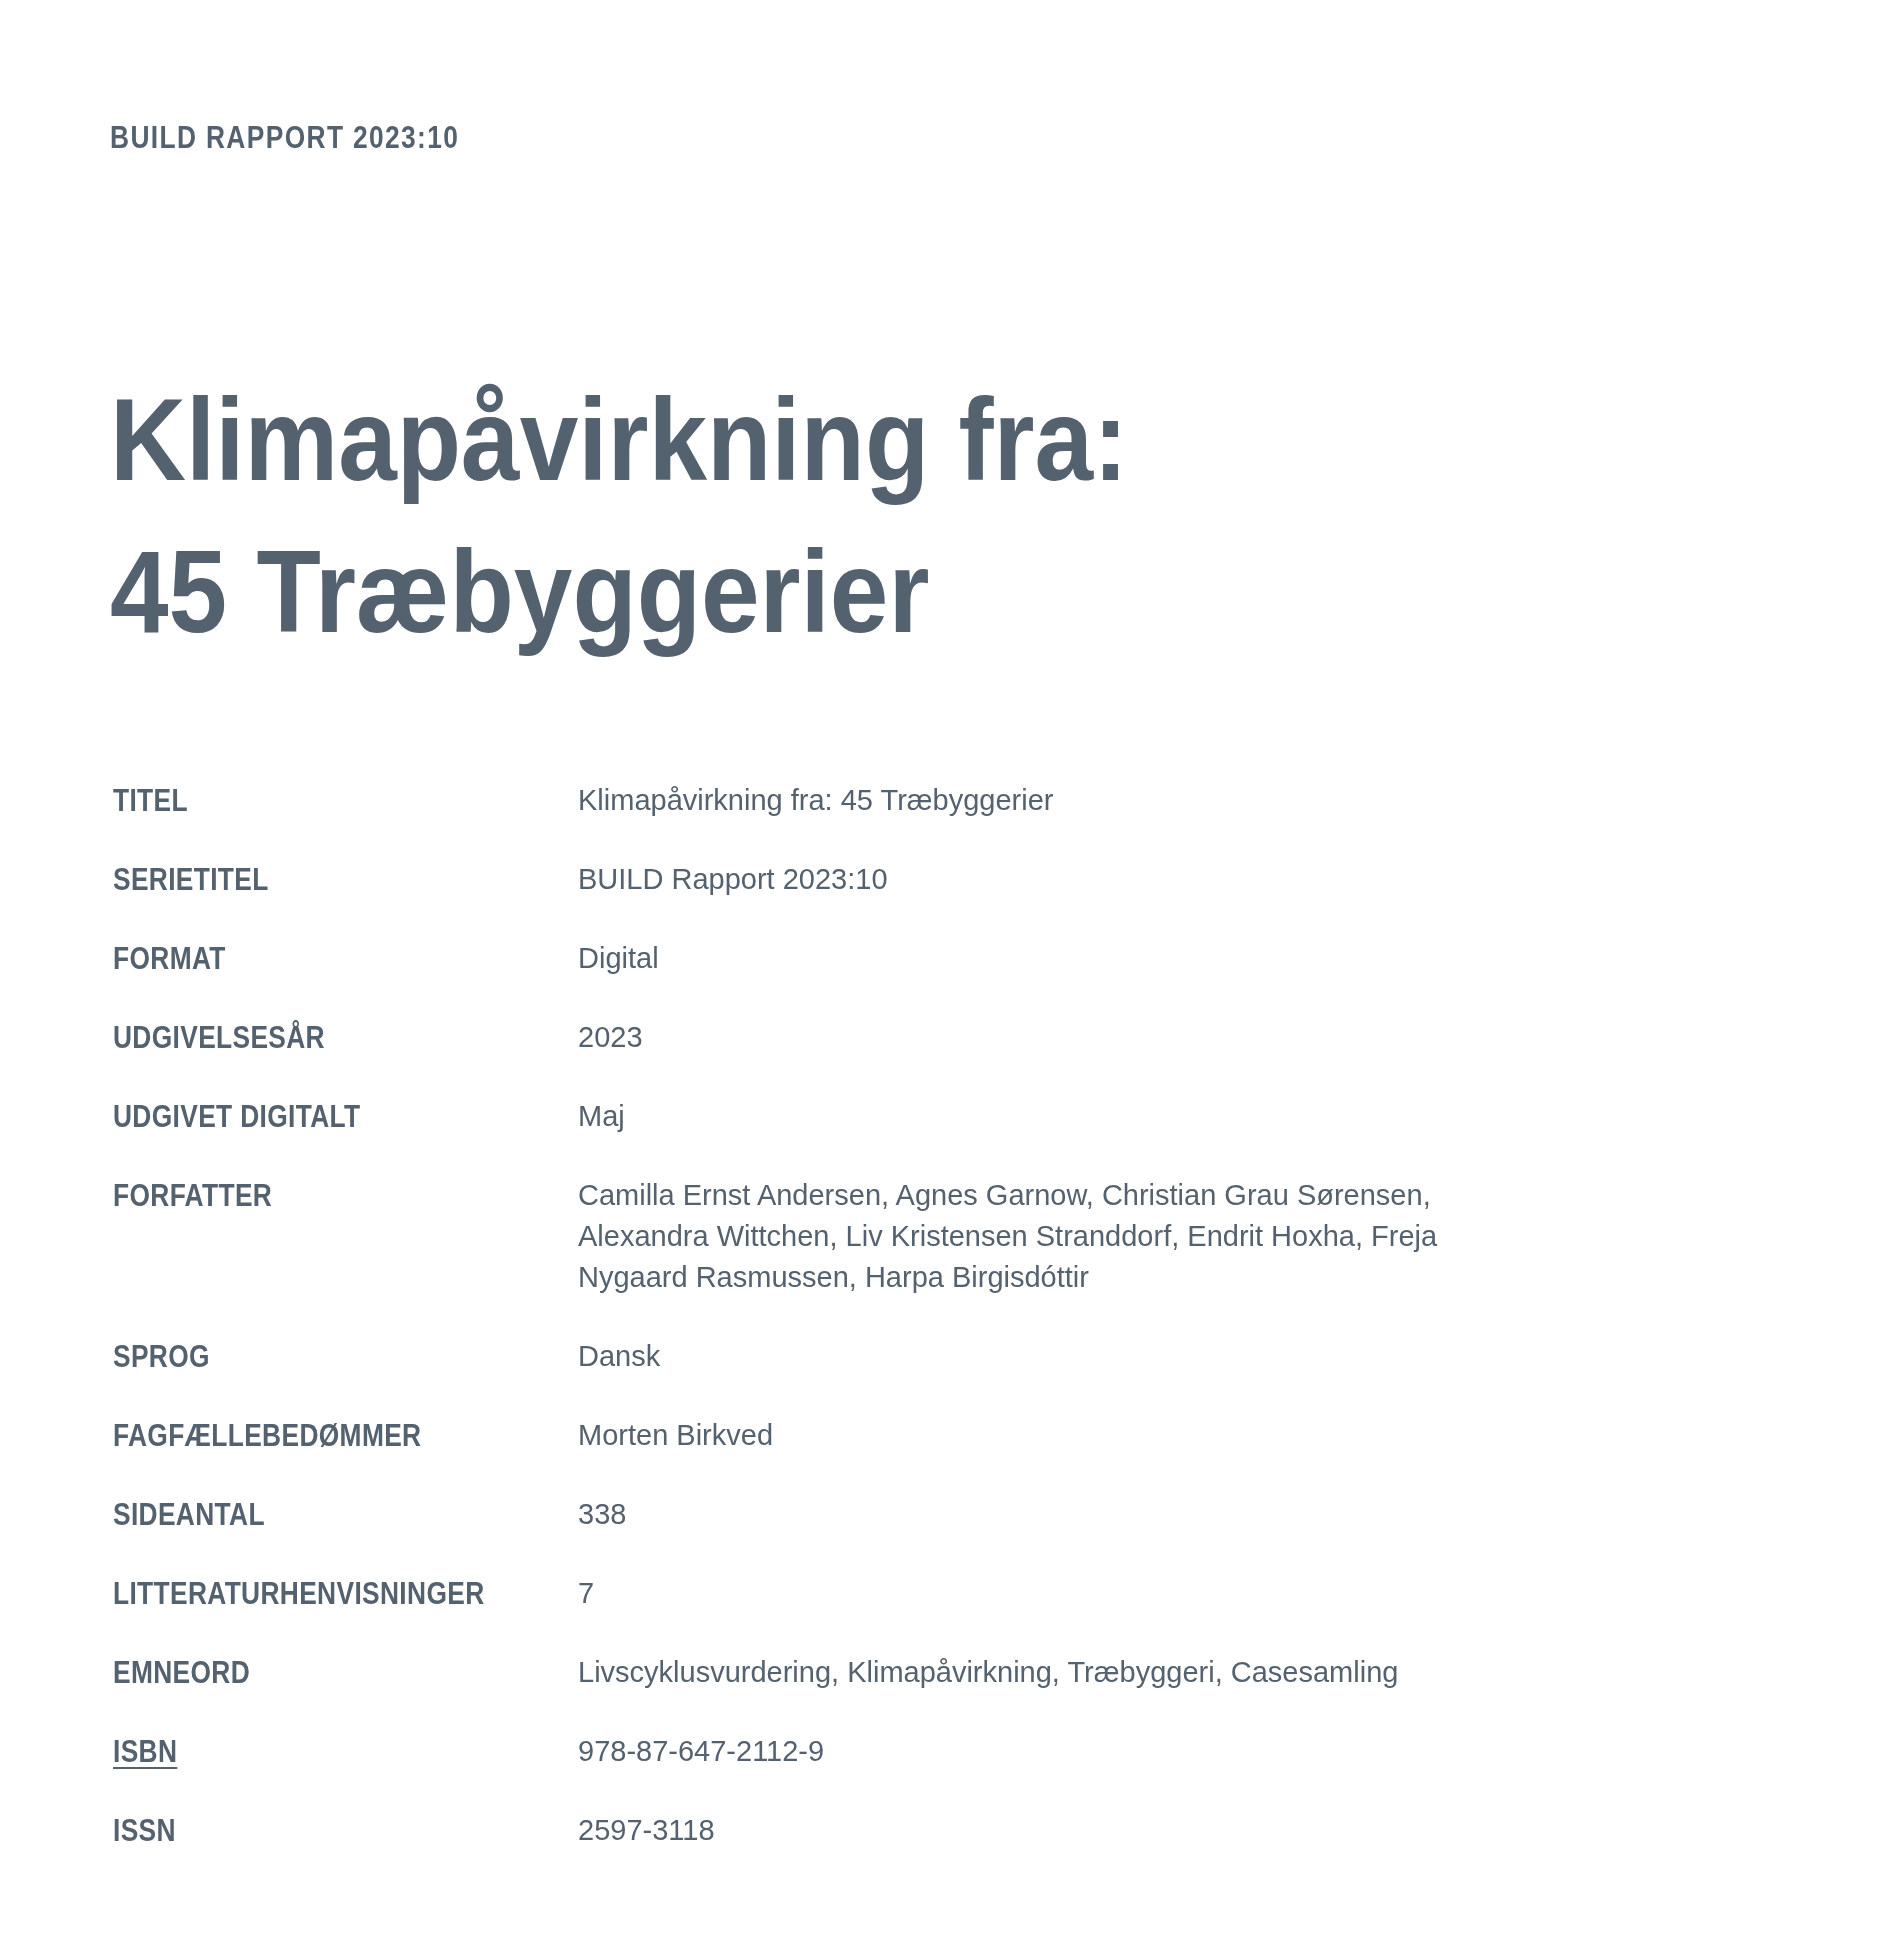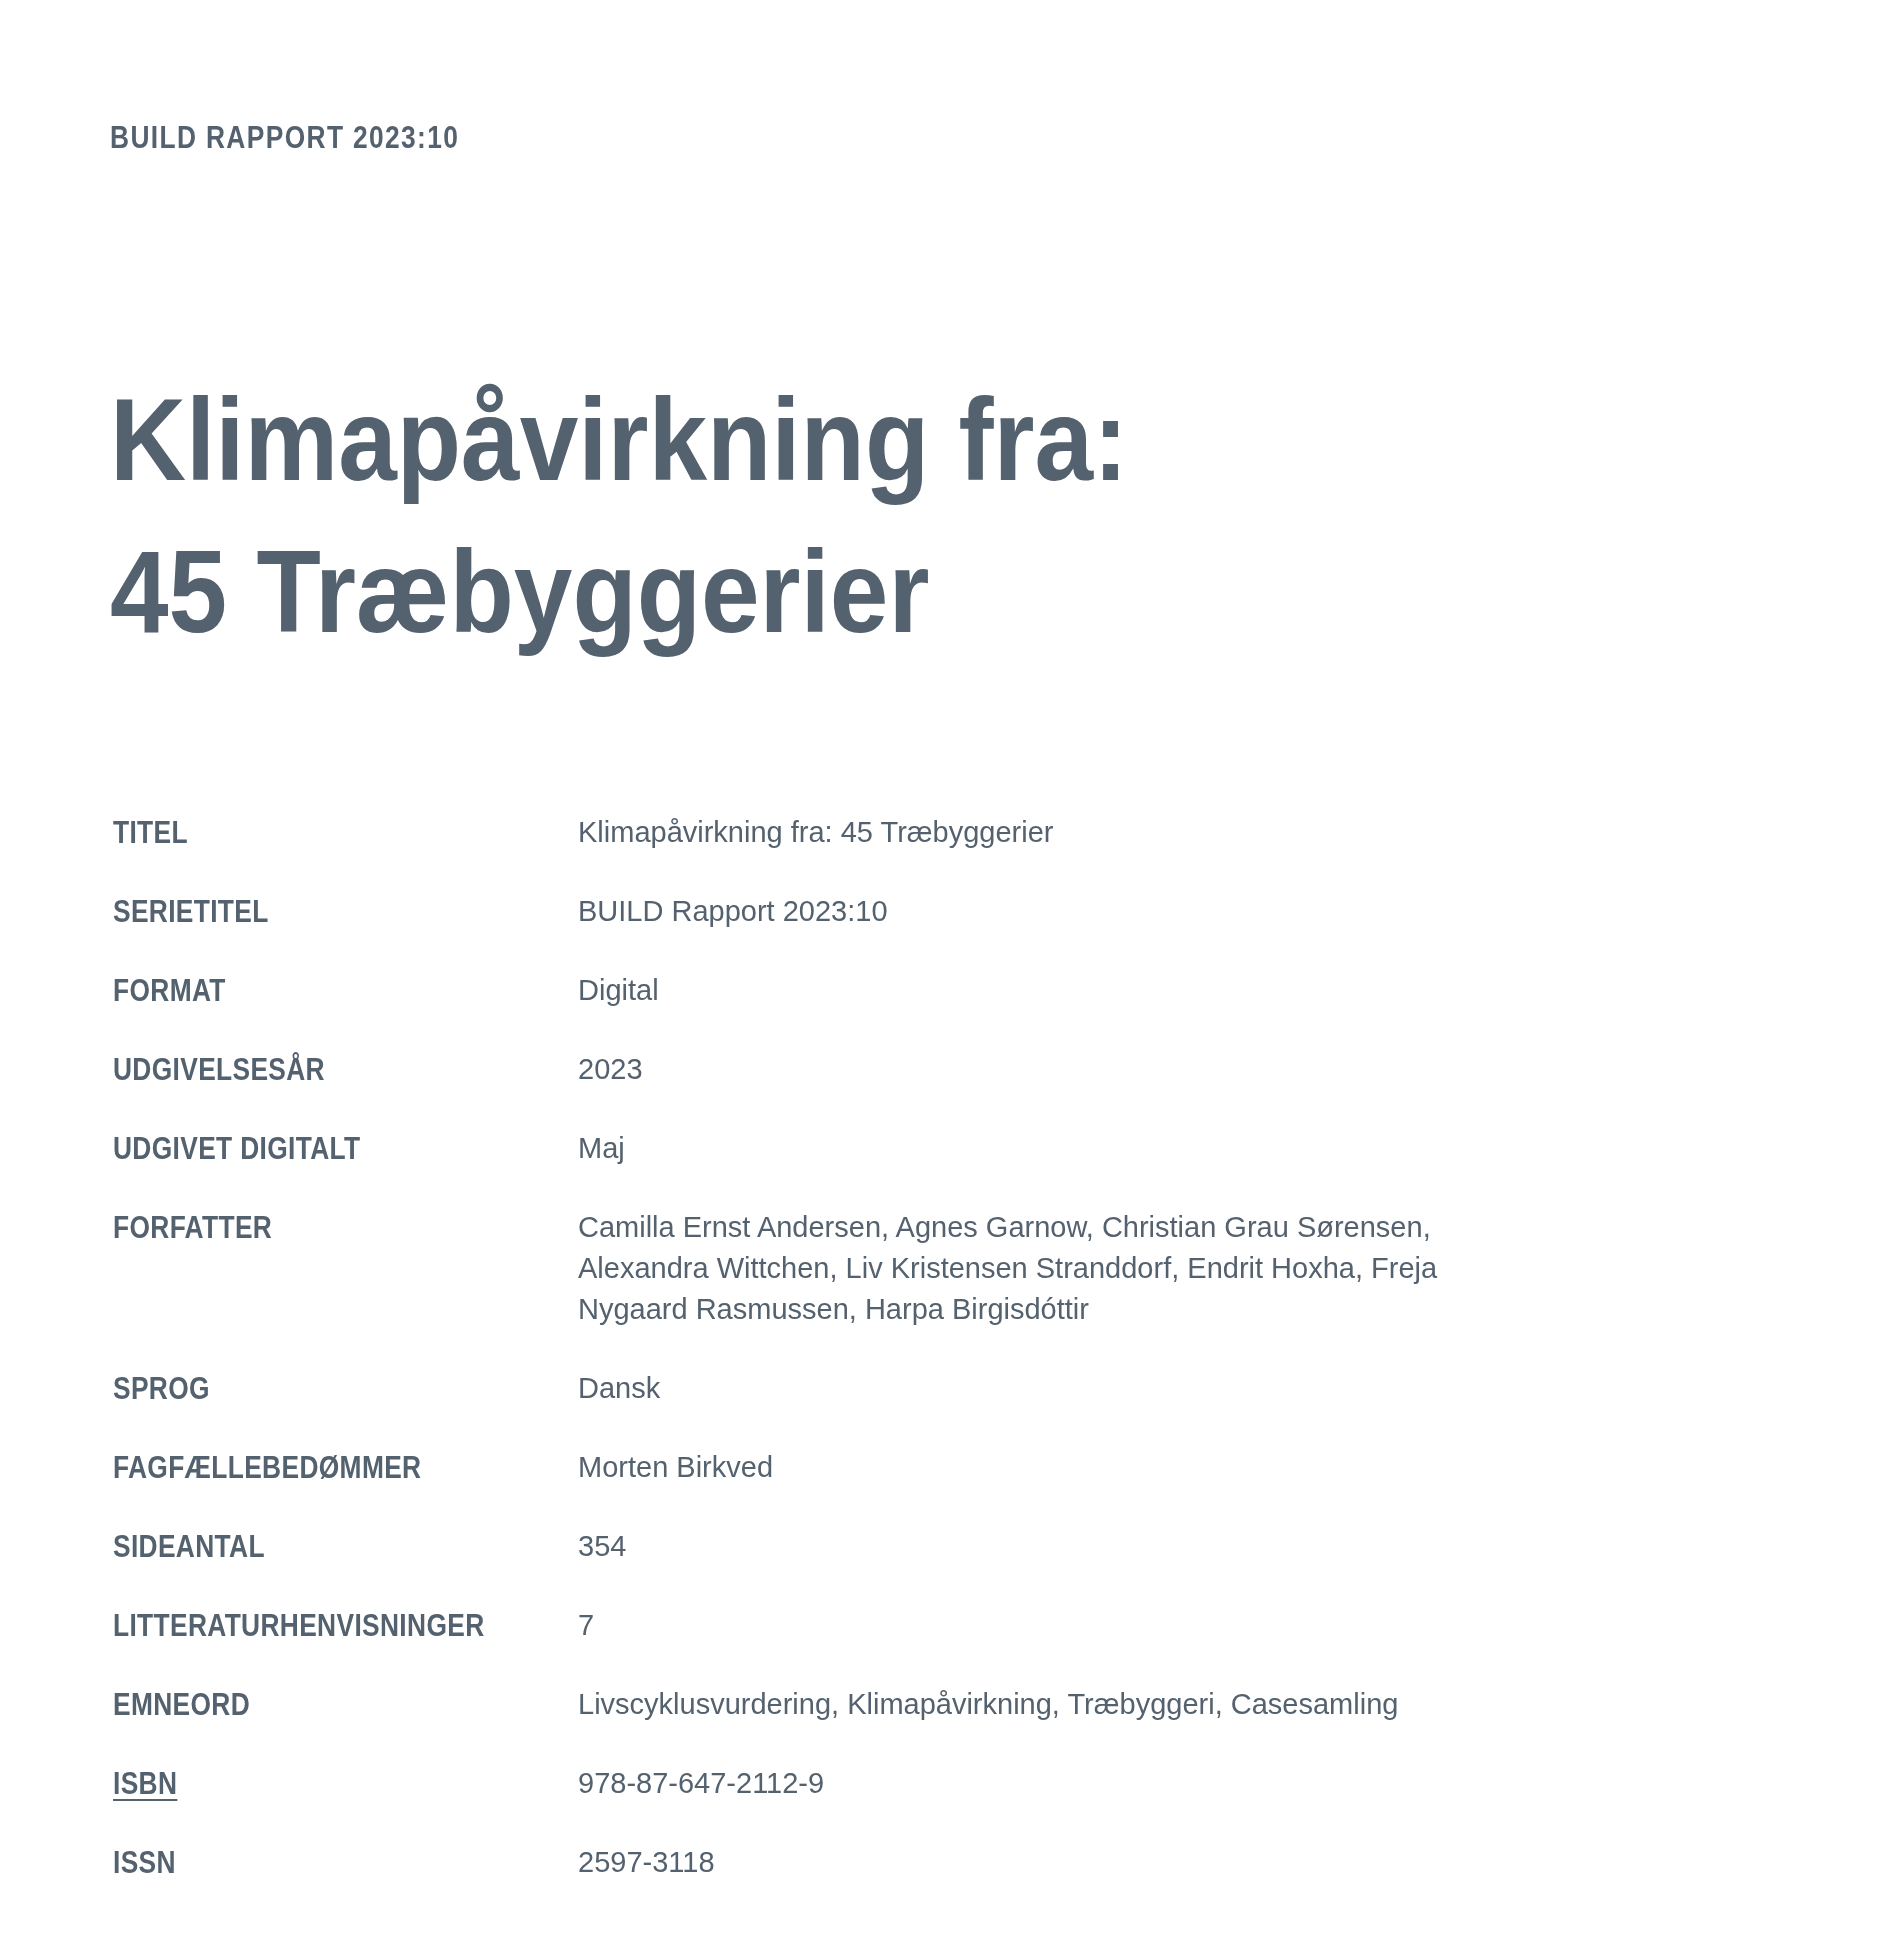--- a/index.html
+++ b/index.html
@@ -41,21 +41,20 @@
   .colophon {
     position: absolute;
     left: 113px;
     top: 780px;
     width: 1681px;
   }
   .row {
     display: flex;
     align-items: flex-start;
     margin-bottom: 38px;
-    margin-top: 32px;
   }
   .label {
     width: 465px;
     flex: 0 0 465px;
     font-size: 31px;
     font-weight: 700;
     line-height: 41px;
     letter-spacing: 0.4px;
   }
   .label .cond { transform: scaleX(0.85); }
@@ -122,21 +121,21 @@
     <div class="value">Dansk</div>
   </div>
 
   <div class="row">
     <div class="label"><span class="cond">FAGFÆLLEBEDØMMER</span></div>
     <div class="value">Morten Birkved</div>
   </div>
 
   <div class="row">
     <div class="label"><span class="cond">SIDEANTAL</span></div>
-    <div class="value">354</div>
+    <div class="value">338</div>
   </div>
 
   <div class="row">
     <div class="label"><span class="cond">LITTERATURHENVISNINGER</span></div>
     <div class="value">7</div>
   </div>
 
   <div class="row">
     <div class="label"><span class="cond">EMNEORD</span></div>
     <div class="value">Livscyklusvurdering, Klimapåvirkning, Træbyggeri, Casesamling</div>

